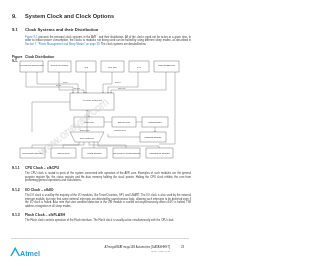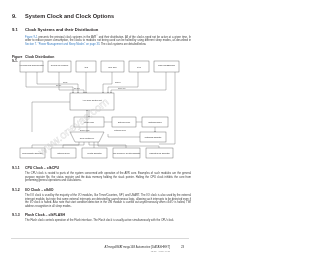--- a/index.html
+++ b/index.html
@@ -188,20 +188,26 @@
   <div class="para" style="top:194px;">The I/O clock is used by the majority of the I/O modules, like Timer/Counters, SPI, and USART. The I/O clock is also used by the external interrupt module, but note that some external interrupts are detected by asynchronous logic, allowing such interrupts to be detected even if the I/O clock is halted. Also note that start condition detection in the USI module is carried out asynchronously when clkI/O is halted, TWI address recognition in all sleep modes.</div>
 
   <div class="h3" style="top:213px;">
     <span class="num">9.1.3</span>
     <span class="txt">Flash Clock – clkFLASH</span>
   </div>
   <div class="para" style="top:219px;">The Flash clock controls operation of the Flash interface. The Flash clock is usually active simultaneously with the CPU clock.</div>
 
   <div class="foot-rule"></div>
 
+  <div class="logo">
+    <svg width="34" height="11" viewBox="0 0 34 11" xmlns="http://www.w3.org/2000/svg">
+      <path d="M1,9 L5.2,1.4 L9.4,9" fill="none" stroke="#2a9fd6" stroke-width="1.5"></path>
+      <text x="10" y="9" font-family="Liberation Sans, sans-serif" font-size="7.2" font-weight="bold" fill="#2a9fd6">Atmel</text>
+    </svg>
+  </div>
 
   <div class="foot-center">
     <div class="t1">ATmega88/ATmega168 Automotive [DATASHEET]</div>
     <div class="t2">9242F–AUTO–04/15</div>
   </div>
 
   <div class="foot-page">23</div>
 
 </div>
 

